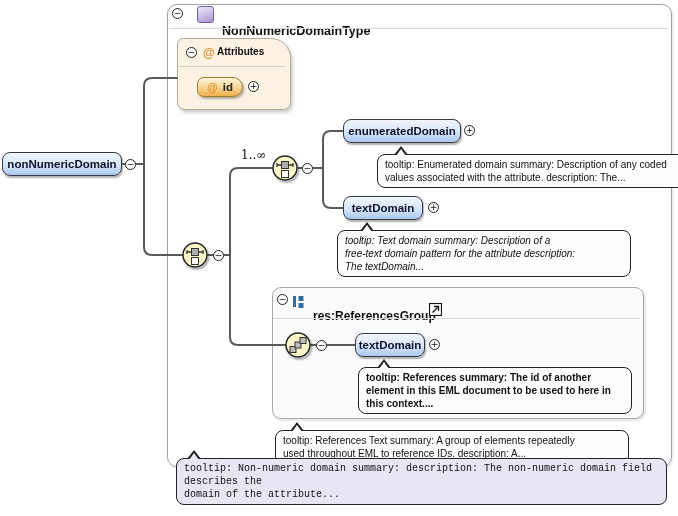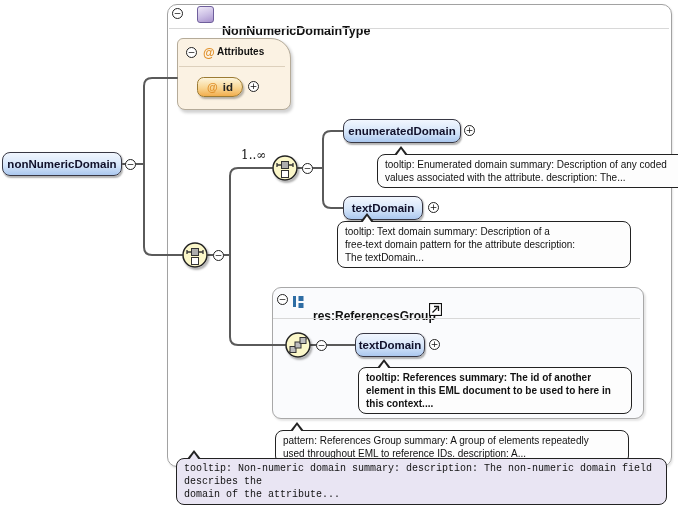--- a/index.html
+++ b/index.html
@@ -143,21 +143,21 @@
     </div>
   <div class="layer bubble" style="left:337px;top:154px;width:308px;margin-left:40px;--px:16px;">tooltip: Enumerated domain summary: Description of any coded
 values associated with the attribute. description: The...</div>
 
   <div class="layer pill" style="left:343px;top:196px;width:80px;height:24px;">
     <span>textDomain</span>
   </div>
   <div class="layer toggle" style="left:428px;top:202px;">
       <span>+</span>
     </div>
-  <div class="layer bubble" style="left:337px;top:221px;width:278px;--px:22px;">tooltip: Text domain summary: Description of a
+  <div class="layer bubble" style="left:337px;top:230px;width:278px;font-style:italic;--px:22px;">tooltip: Text domain summary: Description of a
 free-text domain pattern for the attribute description:
 The textDomain...</div>
 
   <div class="layer toggle" style="left:277px;top:294px;">
       <span>−</span>
     </div>
   <div class="layer" style="left:293px;top:294px;width:13px;height:15px;">
     <svg width="13" height="15" viewBox="0 0 13 15">
       <rect x="0" y="2" width="3" height="11" fill="#2e6da4"></rect>
       <rect x="5.5" y="2" width="5" height="5" fill="#2e6da4"></rect>
@@ -190,19 +190,19 @@
   <div class="layer pill" style="left:355px;top:333px;width:70px;height:24px;">
     <span>textDomain</span>
   </div>
   <div class="layer toggle" style="left:429px;top:339px;">
       <span>+</span>
     </div>
   <div class="layer bubble" style="left:358px;top:367px;width:258px;font-weight:bold;--px:18px;">tooltip: References summary: The id of another
 element in this EML document to be used to here in
 this context....</div>
 
-  <div class="layer bubble" style="left:275px;top:430px;width:338px;--px:14px;">pattern: References Group summary: A group of elements repeatedly
+  <div class="layer bubble" style="left:275px;top:430px;width:338px;--px:14px;">tooltip: References Text summary: A group of elements repeatedly
 used throughout EML to reference IDs. description: A...</div>
 
   <div class="layer bubble" style="left:176px;top:458px;width:475px;font-family:Liberation Mono, monospace;--px:10px;--bg:#e9e5f3;">tooltip: Non-numeric domain summary: description: The non-numeric domain field describes the
 domain of the attribute...</div>
 
 </div>
 
 </body></html>

